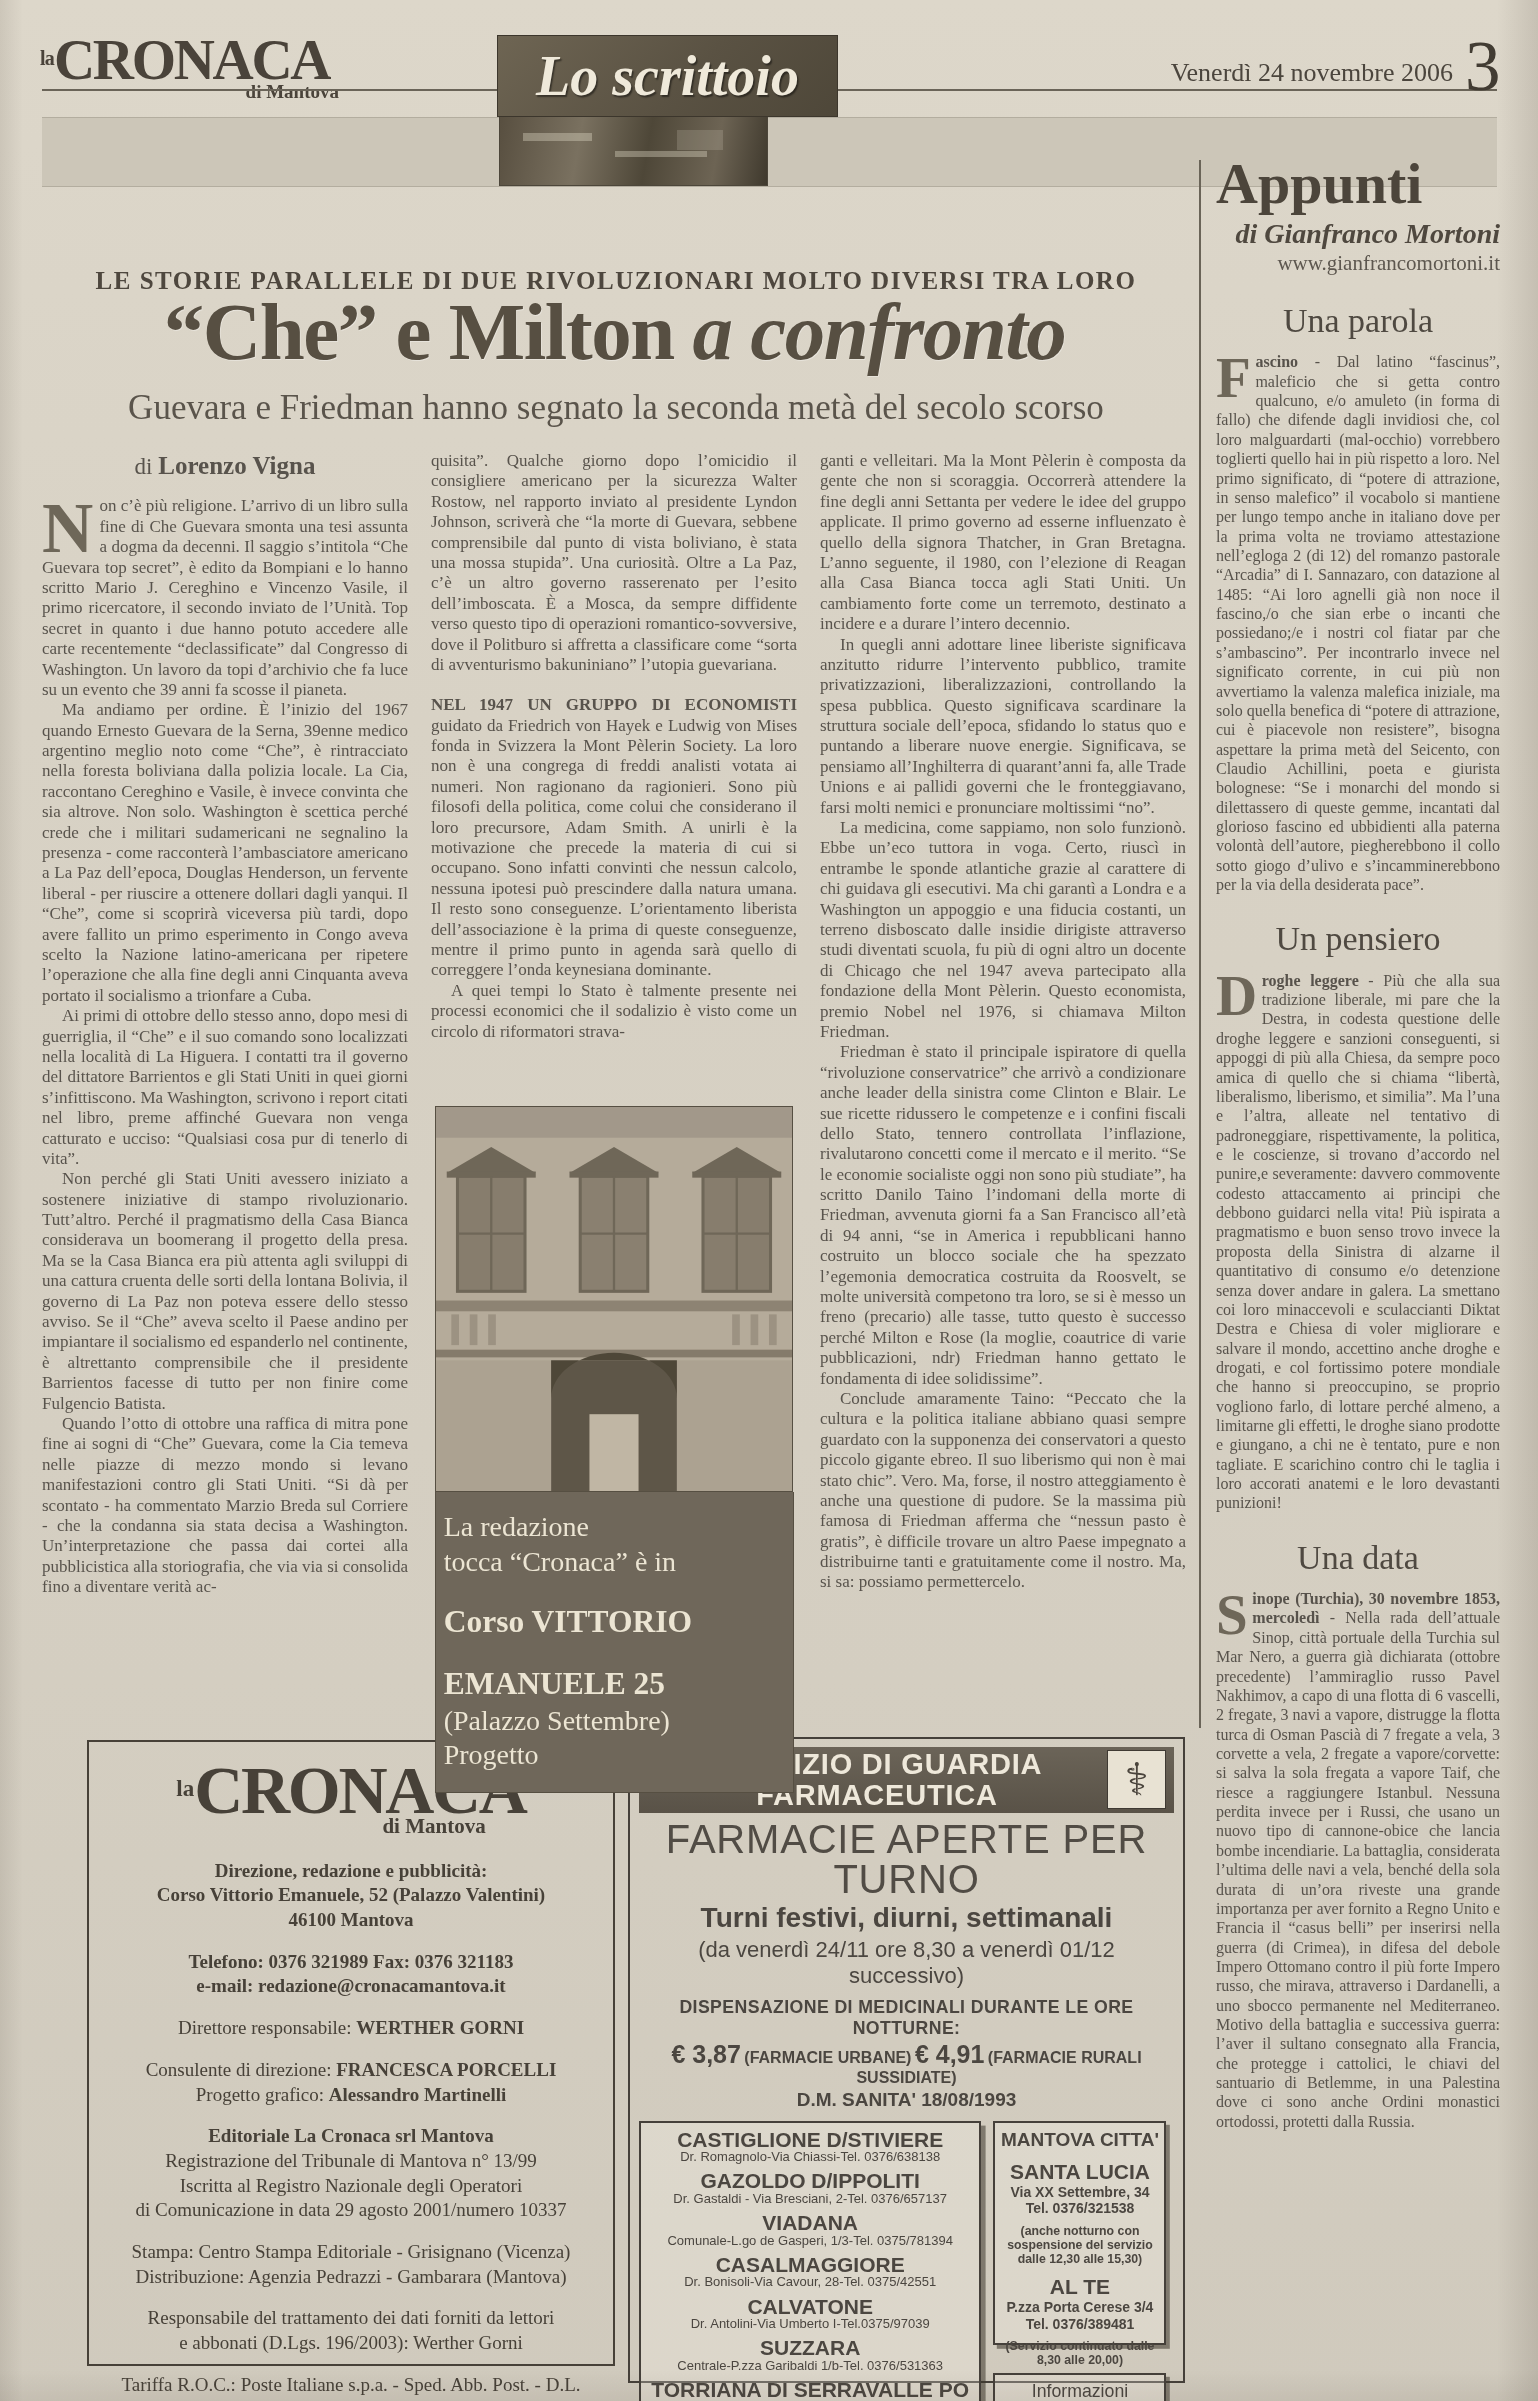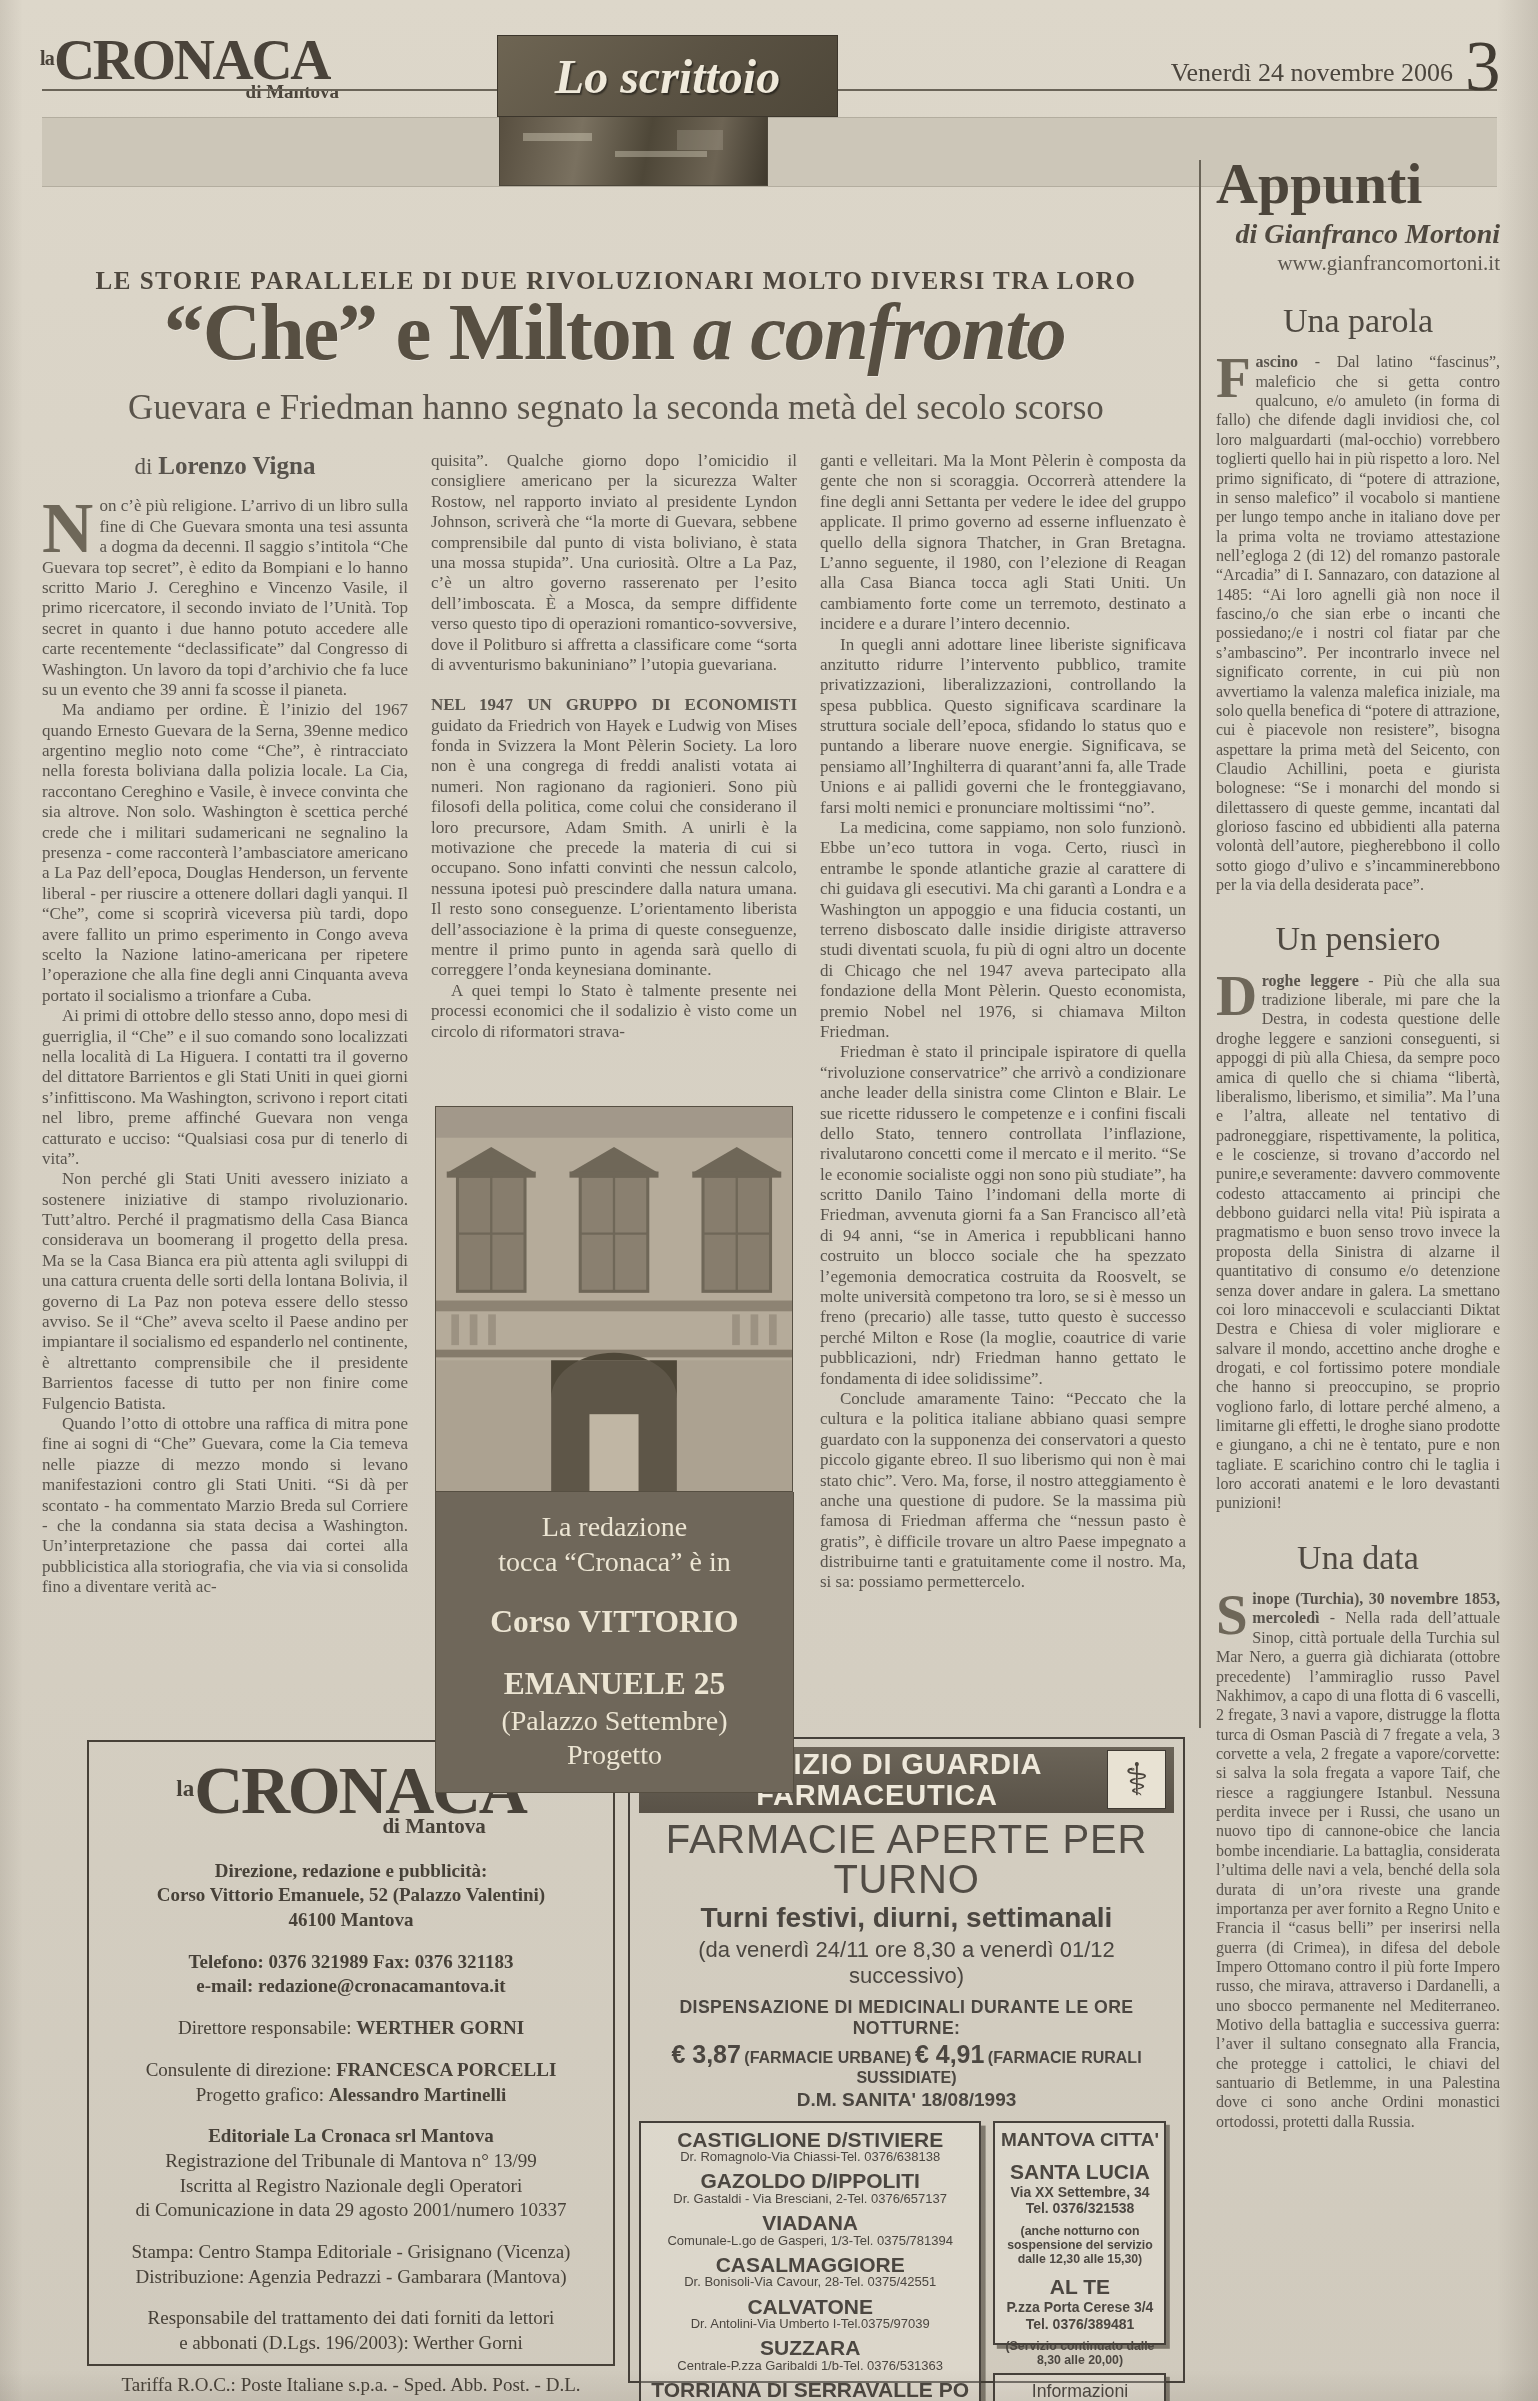--- a/index.html
+++ b/index.html
@@ -12,21 +12,21 @@
   .abs{position:absolute;}
   
   .masthead{left:40px;top:34px;width:322px;color:#4a433a;}
   .masthead .la{font-size:20px;font-weight:bold;vertical-align:14px;letter-spacing:-0.8px;}
   .masthead .main{font-size:57px;font-weight:bold;letter-spacing:-2.3px;line-height:.9;}
   .masthead .sub{font-size:19px;font-weight:bold;text-align:right;margin:-4.6px 23px 0 0;}
   .hrule{background:#6a6458;height:1.5px;}
   .band{left:42px;top:117px;width:1455px;height:68px;background:#ccc6b8;border-top:0.8px solid #b3ad9f;border-bottom:0.8px solid #b3ad9f;}
   .scrittoio{left:497px;top:35px;width:339px;height:80px;background:linear-gradient(135deg,#6e6553 0%,#5a5243 55%,#4e4739 100%);
         border:0.8px solid #3c362c;display:flex;align-items:center;justify-content:center;z-index:3;}
-  .scrittoio span{font-style:italic;font-weight:bold;font-size:48px;color:#efe9da;text-shadow:1.5px 1.5px 1.5px rgba(0,0,0,.45);}
+  .scrittoio span{font-style:italic;font-weight:bold;font-size:56px;color:#efe9da;text-shadow:1.5px 1.5px 1.5px rgba(0,0,0,.45);}
   .hphoto{left:499px;top:115px;width:267px;height:69px;z-index:2;border:0.8px solid #4c463a;
         background:linear-gradient(100deg,#584f40 0%,#7a7160 30%,#4e4738 55%,#6d6454 80%,#3f392d 100%);}
   .hphoto i{position:absolute;display:block;background:rgba(235,228,210,.35);}
   .dateline{right:86px;top:58px;font-size:26px;color:#4b453d;}
   .pagenum{left:1465px;top:26px;font-size:71px;color:#423c33;font-weight:500;}
   
   .kicker{left:44px;top:267px;width:1144px;text-align:center;font-weight:bold;font-size:25px;letter-spacing:1.5px;color:#4e473e;}
   .headline{left:27px;top:290px;width:1175px;text-align:center;font-weight:bold;font-size:81px;letter-spacing:-1.5px;color:#574f42;line-height:1.05;text-shadow:0.8px 0.8px 0 rgba(255,255,255,.35);}
   .headline .it{font-style:italic;}
   .subhead{left:44px;top:388px;width:1144px;text-align:center;font-size:35px;color:#5a544b;}
@@ -34,21 +34,21 @@
   .col{width:366px;top:451px;height:1276px;overflow:hidden;font-size:17px;line-height:1.2;text-align:justify;color:#58534c;}
   .col p{margin:0;text-indent:20px;}
   .col p.first{text-indent:0;}
   .byline{text-align:center;font-size:23px;margin-bottom:15.4px;text-indent:0 !important;}
   .byline b{font-size:25px;}
   .dropcap{float:left;font-size:71px;line-height:.74;padding:6.1px 6.1px 0 0;font-weight:bold;color:#6e6759;}
   .lead-bold{font-weight:bold;}
   
   .photoblock{left:435px;top:1106px;width:359px;z-index:2;}
   .photo{width:356px;height:384px;border:1.5px solid #564f42;background:#b2a898;display:block;}
-  .caption{background:#6f675a;border:0.8px solid #564f42;border-top:none;color:#ece5d3;text-align:center;padding:18.4px 7.7px 20px;}
+  .caption{background:#6f675a;border:0.8px solid #564f42;border-top:none;color:#ece5d3;padding:18.4px 7.7px 20px;}
   .caption div{font-size:28px;line-height:1.22;}
   .caption .b{font-weight:bold;font-size:31.5px;margin-top:24px;}
   
   .vrule{left:1199px;top:160px;width:1.5px;height:1568px;background:#6a6458;}
   .sidebar{left:1216px;top:155px;width:284px;height:2219px;overflow:hidden;color:#57524b;}
   .sb-title{font-size:58px;font-weight:bold;color:#4c453b;line-height:1;}
   .sb-byline{text-align:right;font-size:28px;font-weight:bold;font-style:italic;margin-top:4.6px;color:#4f483f;}
   .sb-url{text-align:right;font-size:21px;margin-top:1.5px;color:#5d574f;}
   .sb-head{text-align:center;font-size:34px;margin:26px 0 12.3px;color:#4f4941;}
   .sb-p{font-size:16px;line-height:1.21;text-align:justify;margin:0;}

